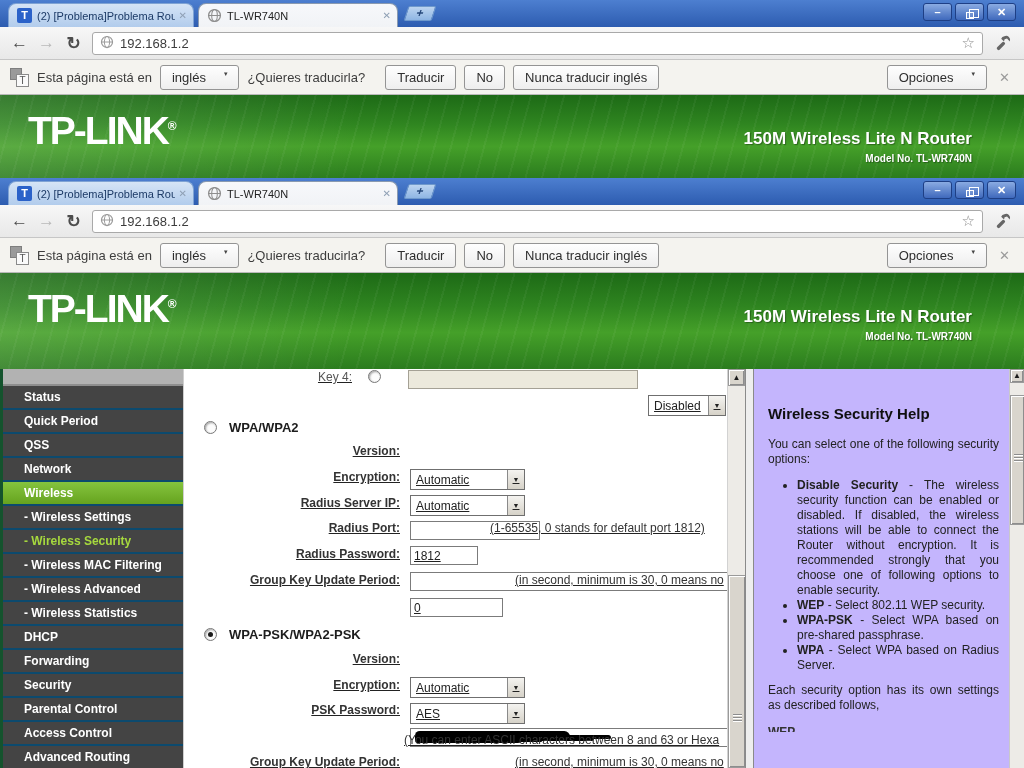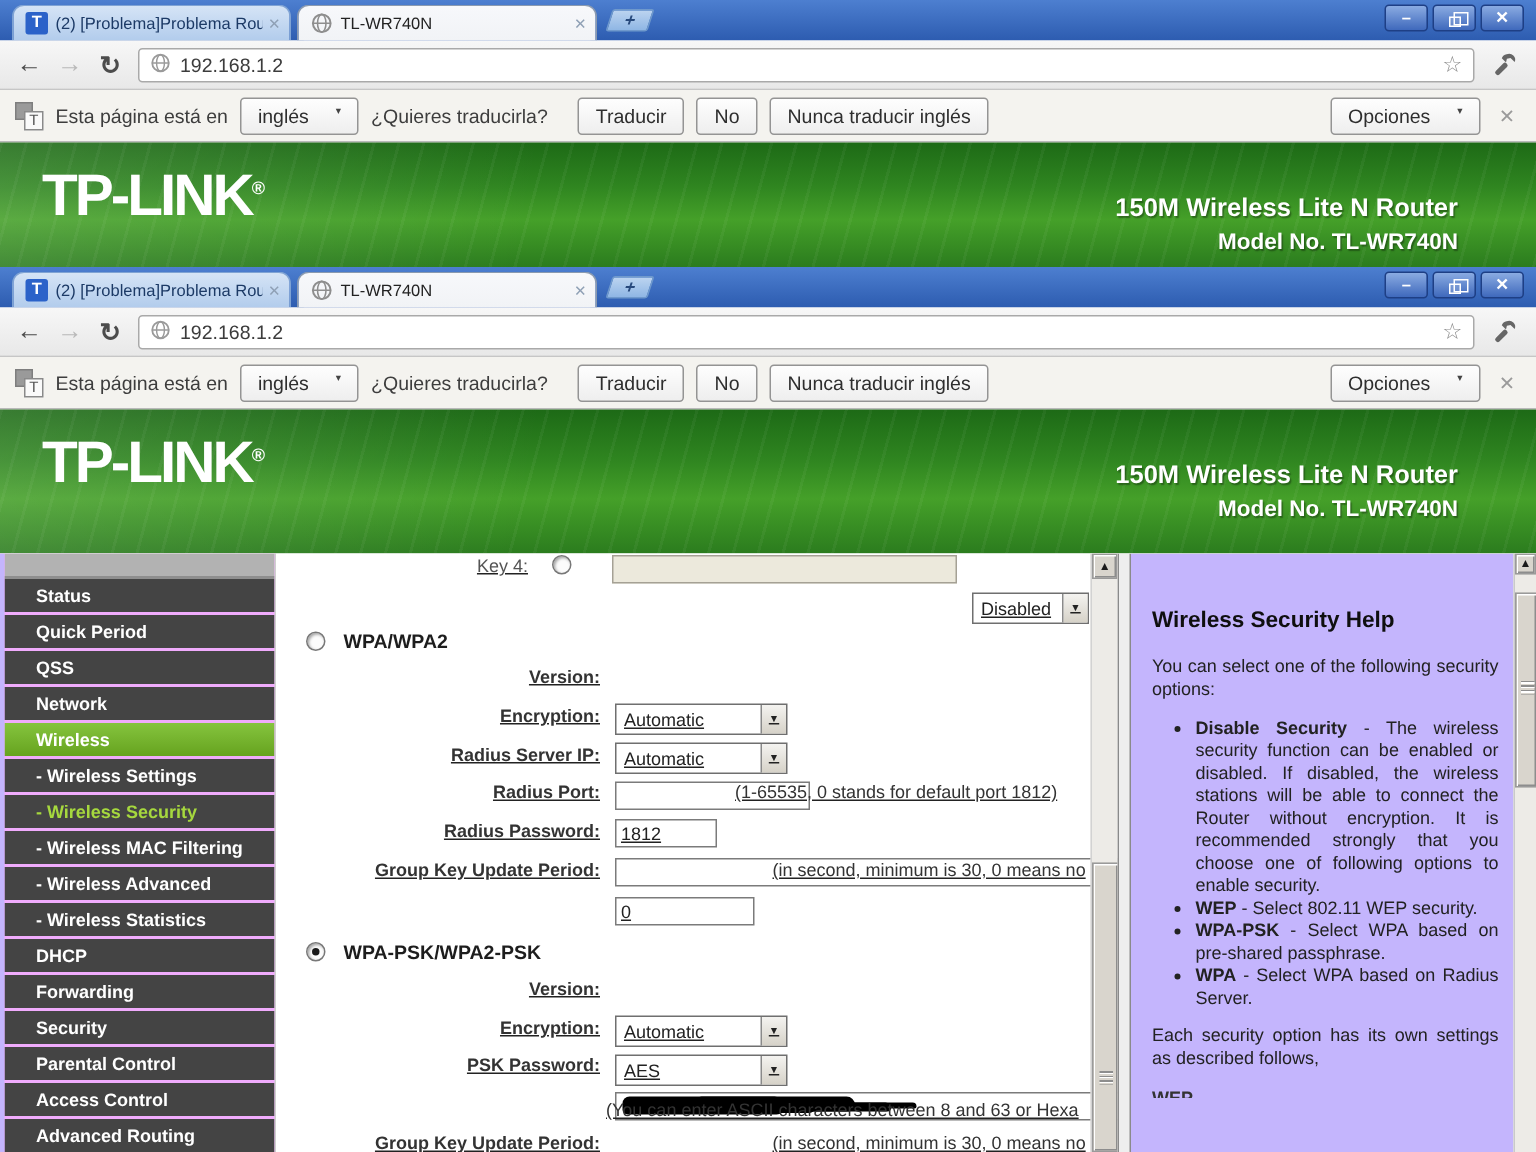--- a/index.html
+++ b/index.html
@@ -68,26 +68,26 @@
       repeating-linear-gradient(105deg, rgba(255,255,255,0.045) 0 2px, rgba(255,255,255,0) 2px 16px),
       linear-gradient(#1d6a16 0%, #2f8520 35%, #45a029 62%, #2b7c1e 100%); }
   .gh1 { height:83px; }
   .gh2 { height:96px; }
   .glogo { position:absolute; left:28px; top:14px; color:#fff; font-weight:bold;
            font-size:39px; letter-spacing:-2px; }
   .glogo sup { font-size:12px; letter-spacing:0; }
   .gtitle { position:absolute; right:52px; top:34px; color:#fff; font-weight:bold;
             font-size:17px; text-shadow:1px 1px 1px rgba(0,0,0,.35); }
   .gmodel { position:absolute; right:52px; top:58px; color:#fff; font-weight:bold;
-            font-size:15px; text-shadow:1px 1px 1px rgba(0,0,0,.35); }
+            font-size:10px; text-shadow:1px 1px 1px rgba(0,0,0,.35); }
 
   
   .router { position:relative; height:399px; background:#fff; overflow:hidden; }
-  .sidebar { position:absolute; left:0; top:0; width:184px; height:399px; background:#f0abfc;
-             border-left:3px solid #c4b5fd; border-right:1px solid #cfcfcf; overflow:hidden; }
+  .sidebar { position:absolute; left:0; top:0; width:184px; height:399px; background:#0c4a6e;
+             border-left:3px solid #14532d; border-right:1px solid #cfcfcf; overflow:hidden; }
   .sidetop { height:17px; background:#b2b2b2; border-bottom:2px solid #8e8e8e; }
   .sitem { height:22px; margin-bottom:2px; background:#444444; color:#fff; font-weight:bold;
            font-size:12px; line-height:22px; padding-left:21px; white-space:nowrap; }
   .sitem.active { background:linear-gradient(#85c43e,#66a31f); }
   .sitem.subactive { color:#a6d83e; }
 
   .cmain { position:absolute; left:184px; top:0; width:561px; height:399px; background:#fff;
            overflow:hidden; }
   .frow { position:absolute; left:0; width:561px; height:22px; display:flex;
           font-size:12px; color:#222;text-decoration:underline; }

